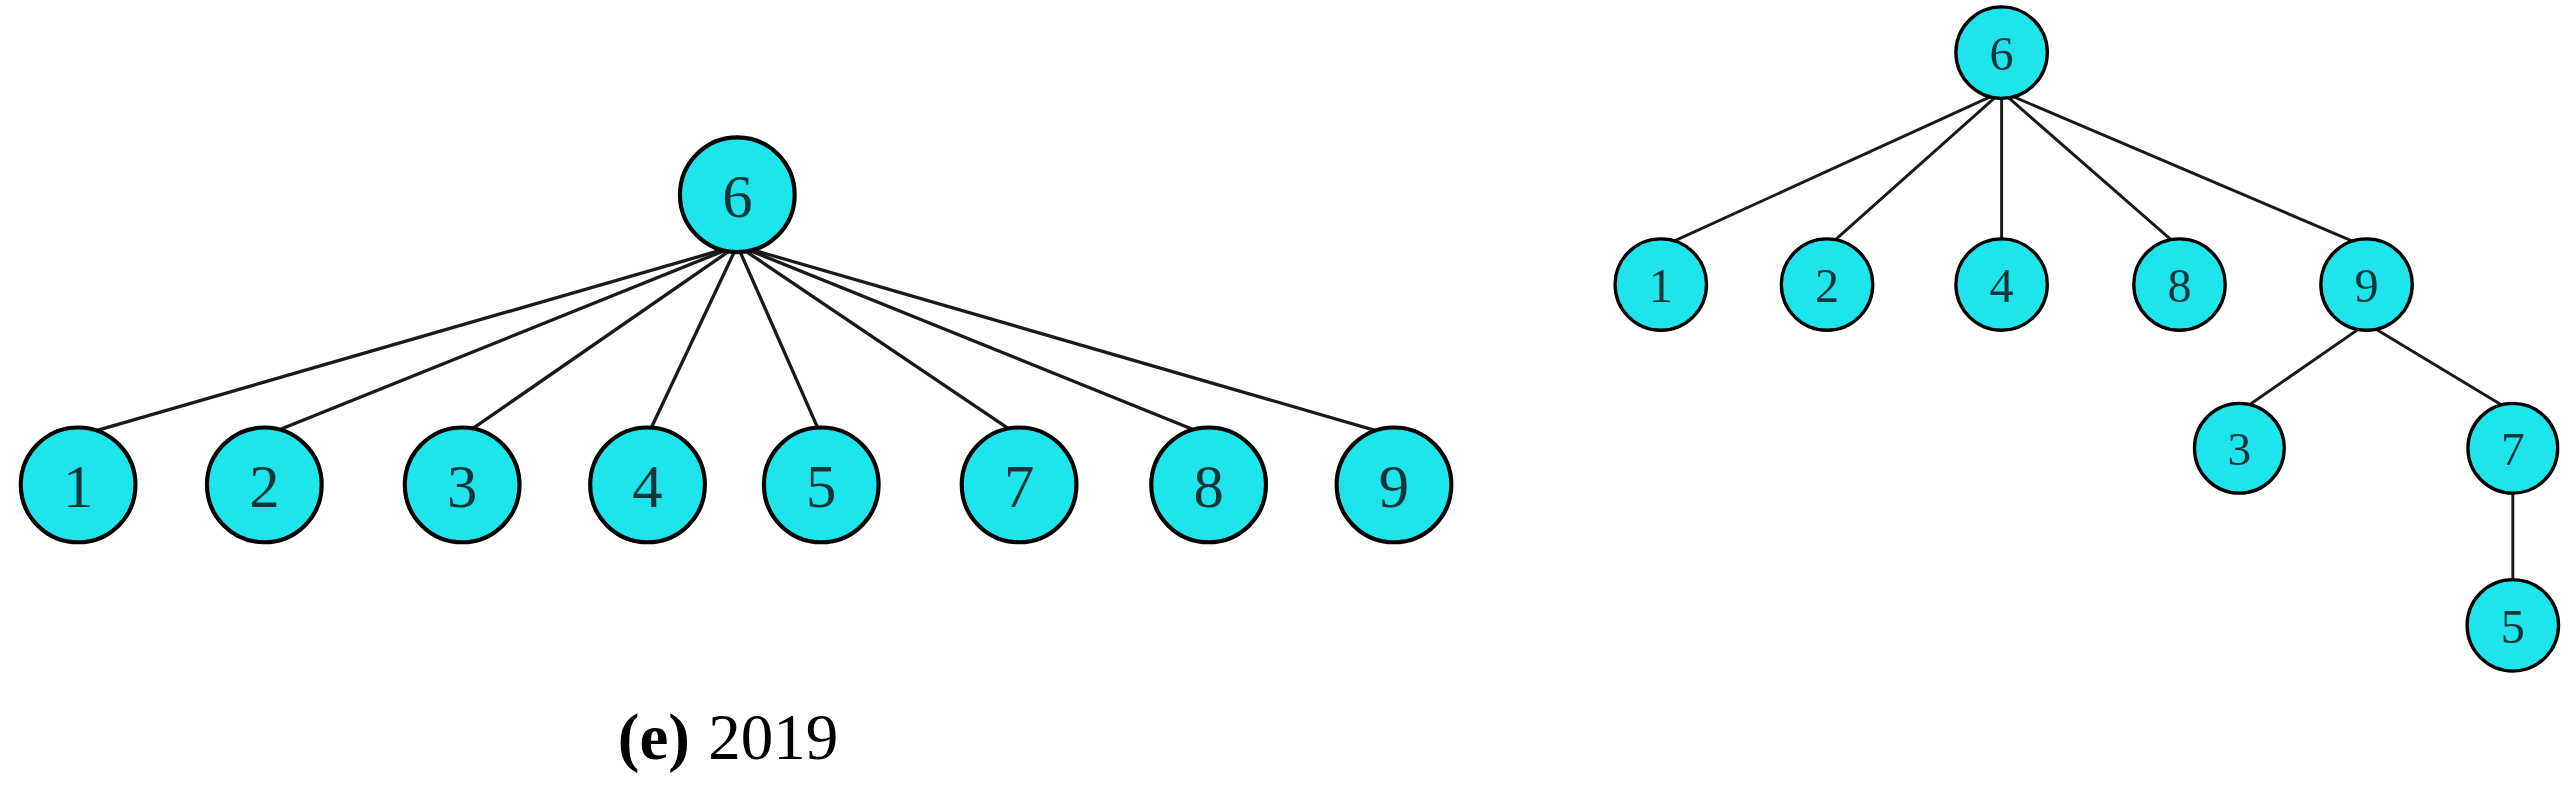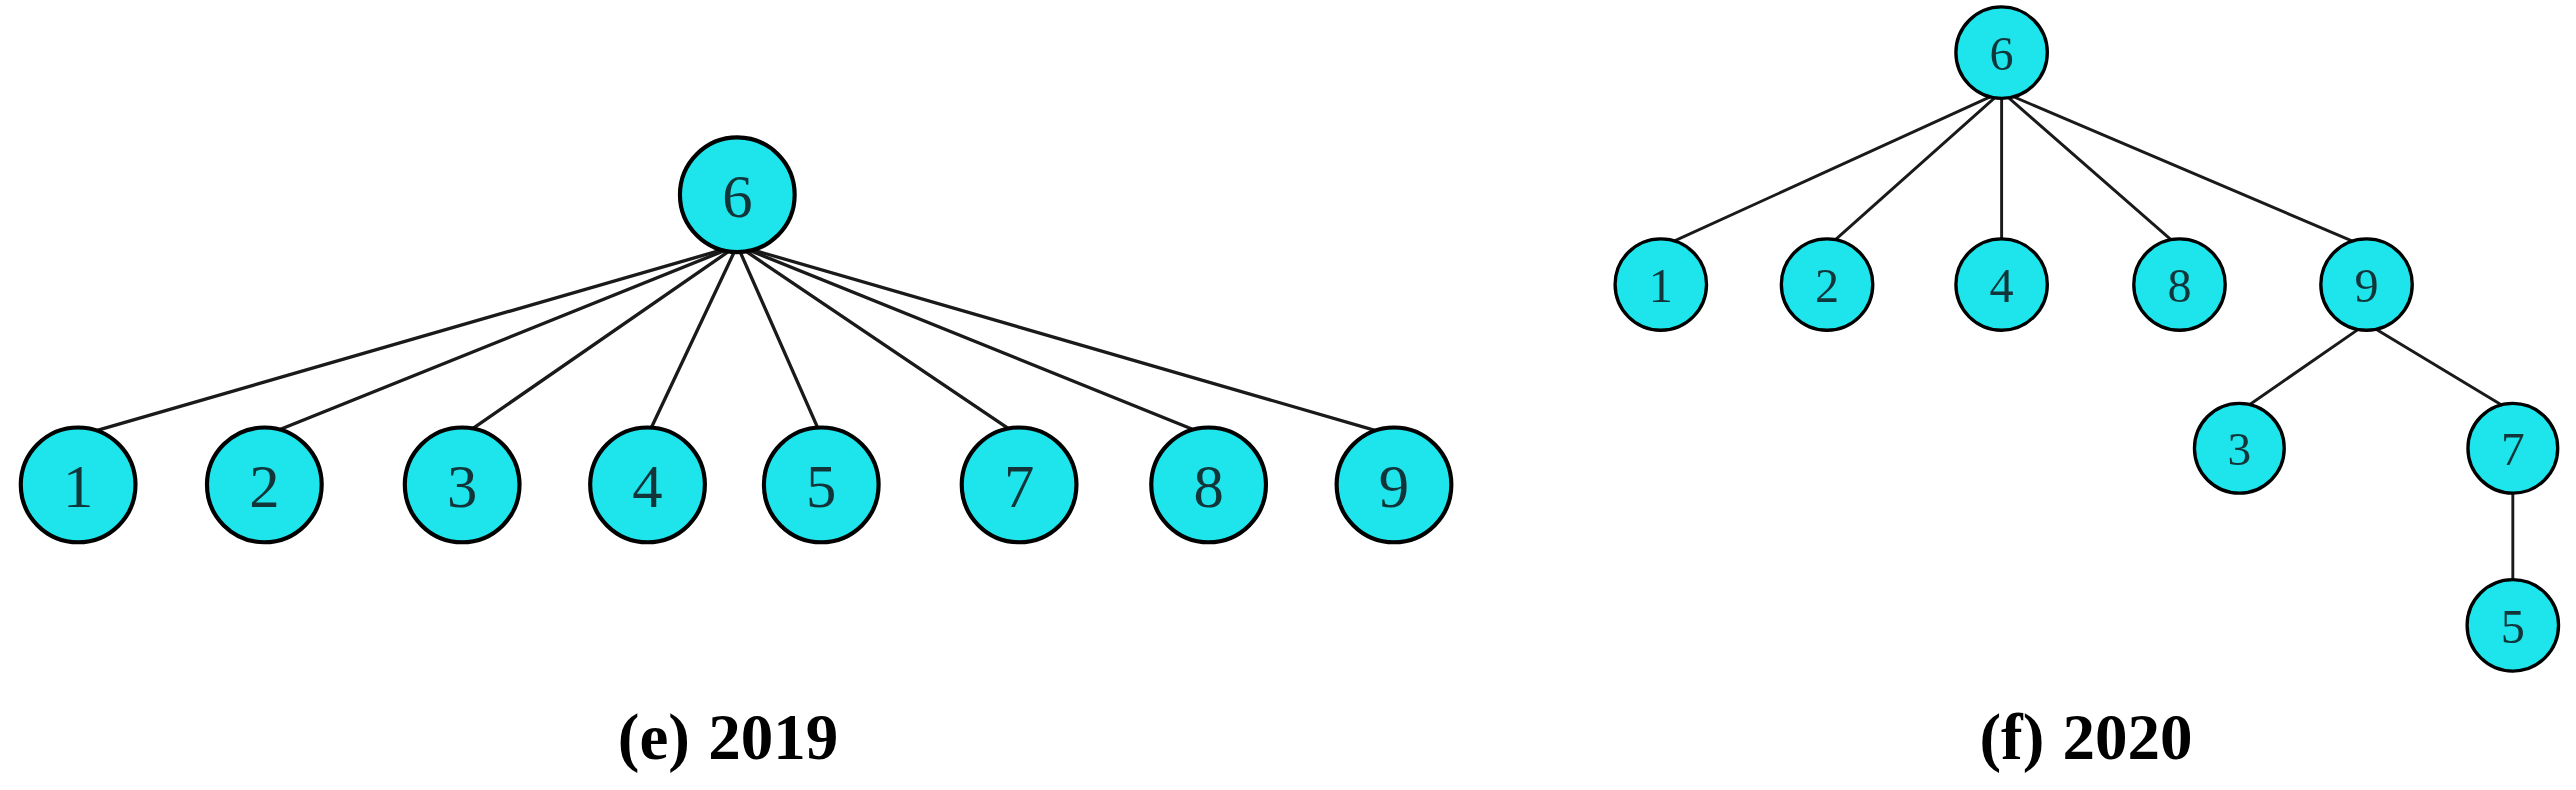--- a/index.html
+++ b/index.html
@@ -36,21 +36,21 @@
     line-height: 75px;
     text-align: center;
     font-size: 65px;
     color: #000000;
     white-space: nowrap;
   }
   .caption .cap-bold {
     font-weight: 700;
   }
   .caption .cap-year {
-    font-weight: 700;
+    font-weight: 400;
     margin-left: 0.28em;
   }
   #caption-e { left: 462px; }
   #caption-f { left: 1820px; }
 </style>
 </head>
 <body>
 
 <div id="figure-root">
 
@@ -142,18 +142,15 @@
       <g>
         <circle cx="3023" cy="752" r="55" fill="#1EE4EC" stroke="#000000" stroke-width="4"></circle>
         <text x="3023" y="772.9" class="node-label" font-size="58" font-family="&quot;Liberation Serif&quot;,&quot;DejaVu Serif&quot;,serif" fill="#113538">5</text>
       </g>
     </svg>
 
   <div id="caption-e" class="caption">
     <span class="cap-bold">(e)</span><span class="cap-year">2019</span>
   </div>
 
-  <div id="caption-f" class="caption">
-    <span class="cap-bold">(f)</span><span class="cap-year">2020</span>
-  </div>
 
 </div>
 
 
 </body></html>

